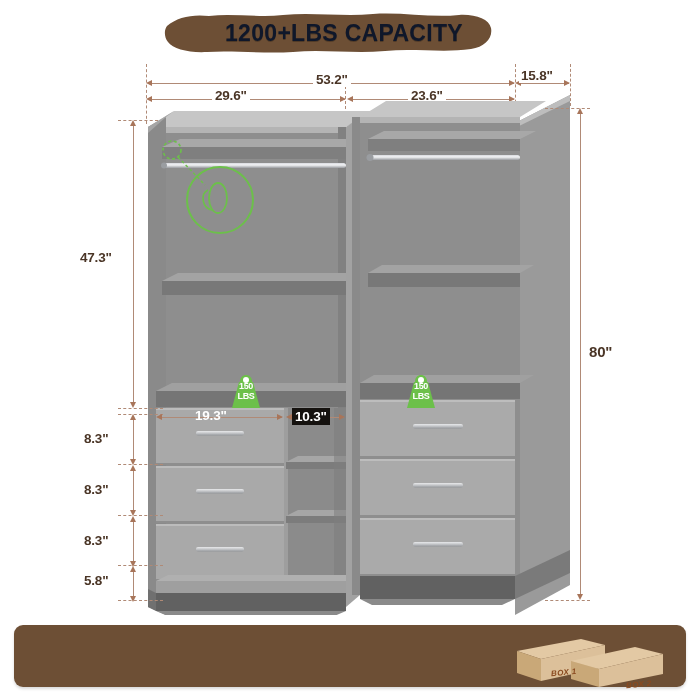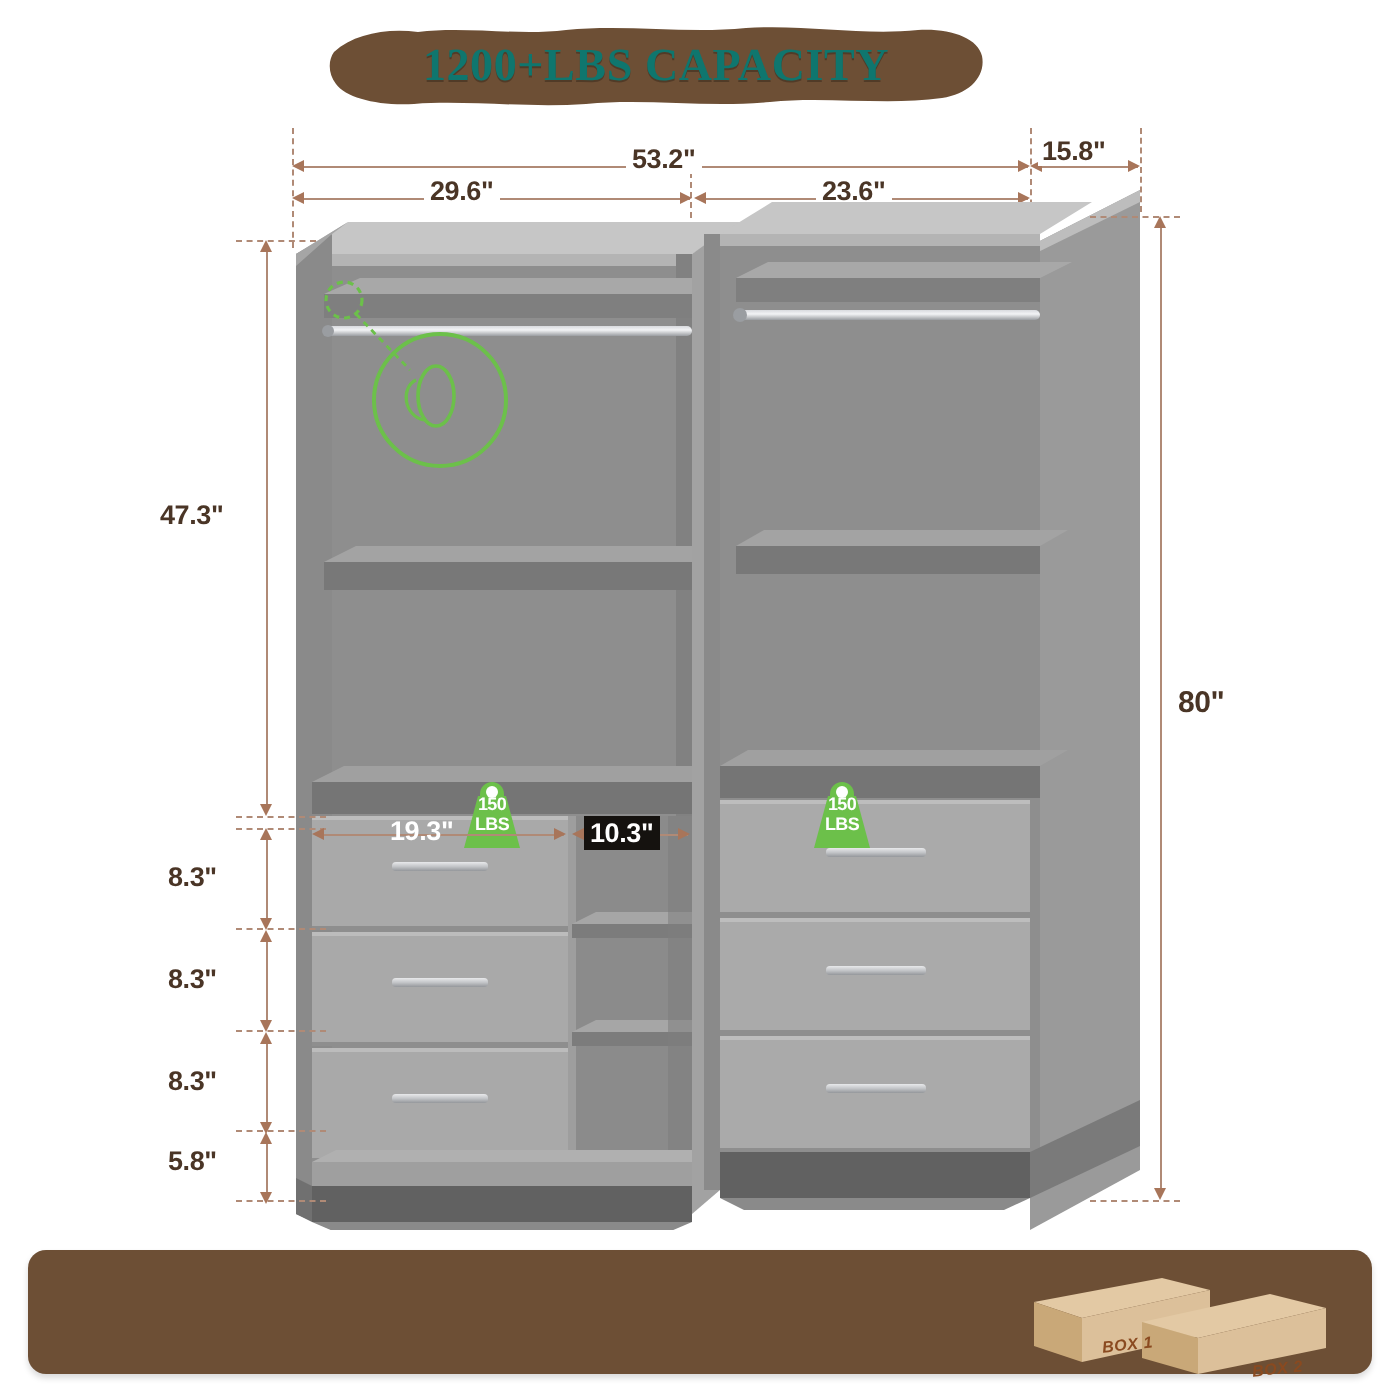--- a/index.html
+++ b/index.html
@@ -13,25 +13,25 @@
   .stage{position:absolute;left:0;top:0;width:700px;height:700px;}
 
   
   .top-banner{
     position:absolute;left:163px;top:12px;width:330px;height:42px;
   }
   .top-banner .brush{
     position:absolute;left:0;top:0;width:100%;height:100%;
   }
   .top-banner .btext{
-    position:absolute;left:0;top:0;width:100%;height:100%;
+    position:absolute;left:16px;top:0;width:100%;height:100%;
     display:flex;align-items:center;justify-content:center;
-    font-family:Liberation Serif, serif;
+    font-family:Liberation Sans, sans-serif;
     font-weight:bold;font-size:23px;letter-spacing:0.3px;
-    color:#0f766e;
+    color:#0f172a;
     text-shadow:0 1px 0 rgba(0,0,0,.25);
     white-space:nowrap;
   }
 
   
   .dimlabel{
     position:absolute;
     color:#4a3526;
     font-size:13.5px;
     font-weight:bold;
@@ -54,21 +54,21 @@
   .arrowU,.arrowD{position:absolute;width:0;height:0;
     border-left:3px solid transparent;border-right:3px solid transparent;}
   .arrowU{border-bottom:6px solid #a8755a;}
   .arrowD{border-top:6px solid #a8755a;}
 
   
   .closet{position:absolute;left:120px;top:95px;width:450px;height:520px;}
 
   
   .badge150{
-    position:absolute;width:34px;height:36px;margin-top:16px;
+    position:absolute;width:34px;height:36px;
   }
   .badge150 .btxt{
     position:absolute;left:0;top:9px;width:100%;
     text-align:center;color:#ffffff;
     font-size:9px;font-weight:bold;line-height:9.5px;
     font-family:"Liberation Sans", sans-serif;
     letter-spacing:-0.3px;
   }
 
   

